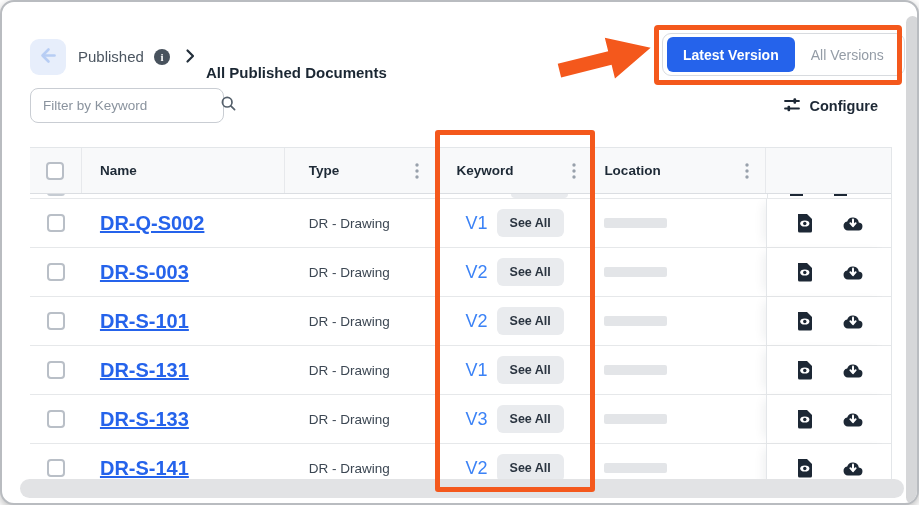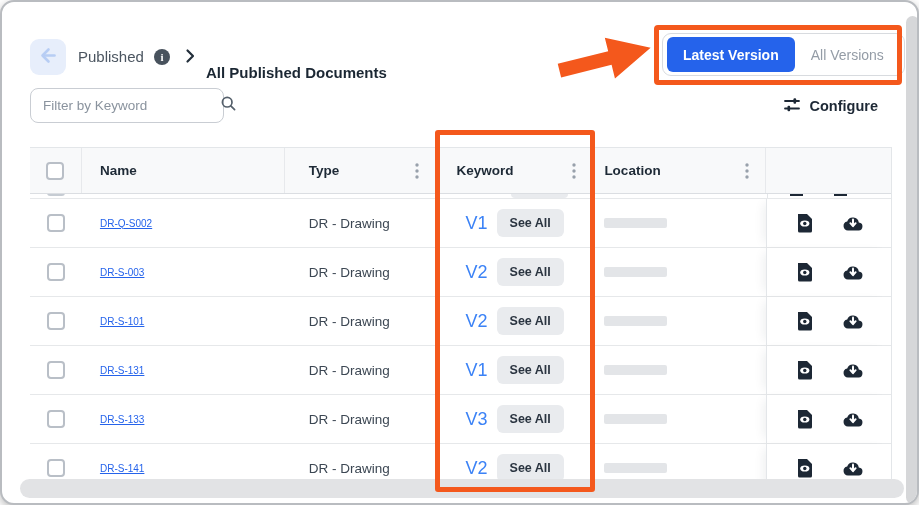--- a/index.html
+++ b/index.html
@@ -97,21 +97,21 @@
   .sliver { height:5px; position:relative; border-bottom:1px solid #e6e8ea; overflow:hidden; background:#fff; }
   .sliver .sl-btn { position:absolute; left:481px; top:-2px; width:57px; height:6px; background:#e9ebee; border-radius:0 0 4px 4px; }
   .sliver .sl-cb { position:absolute; left:17px; top:-2px; width:18px; height:4px; border:2px solid #c6ccd3; border-top:none; border-radius:0 0 3px 3px; }
   .sliver .sl-i1 { position:absolute; left:760px; top:-1px; width:13px; height:3px; background:#1d2835; }
   .sliver .sl-i2 { position:absolute; left:804px; top:-1px; width:13px; height:3px; background:#1d2835; }
   .sliver .sl-actions { position:absolute; left:737px; top:0; width:125px; height:5px;
     border-left:1px solid #e3e6e9; box-shadow:-6px 0 8px -4px rgba(30,40,50,.07); }
 
   .row { display:flex; height:49px; border-bottom:1px solid #e6e8ea; background:#fff; }
   .td { display:flex; align-items:center; }
-  .name-link { font-size:10px; color:#2563eb; text-decoration:underline; font-weight:400; cursor:pointer; }
+  .name-link { font-size:20px; color:#2563eb; text-decoration:underline; font-weight:700; cursor:pointer; }
   .type-text { font-size:13.5px; color:#3c4753; }
   .ver-text { font-size:18px; color:#3b82f6; width:40px;text-align:center; }
   .see-all {
     border:none; cursor:pointer; background:#e9ebee; color:#2a3440;
     font-size:12.5px; font-weight:700; padding:7px 13px; border-radius:6px;
     font-family:"Liberation Sans", sans-serif;
   }
   .loc-bar { width:63px; height:10px; background:#e3e5e8; border-radius:2px; }
   .actions-cell {
     border-left:1px solid #e3e6e9; background:#fff; gap:24px; justify-content:center;

